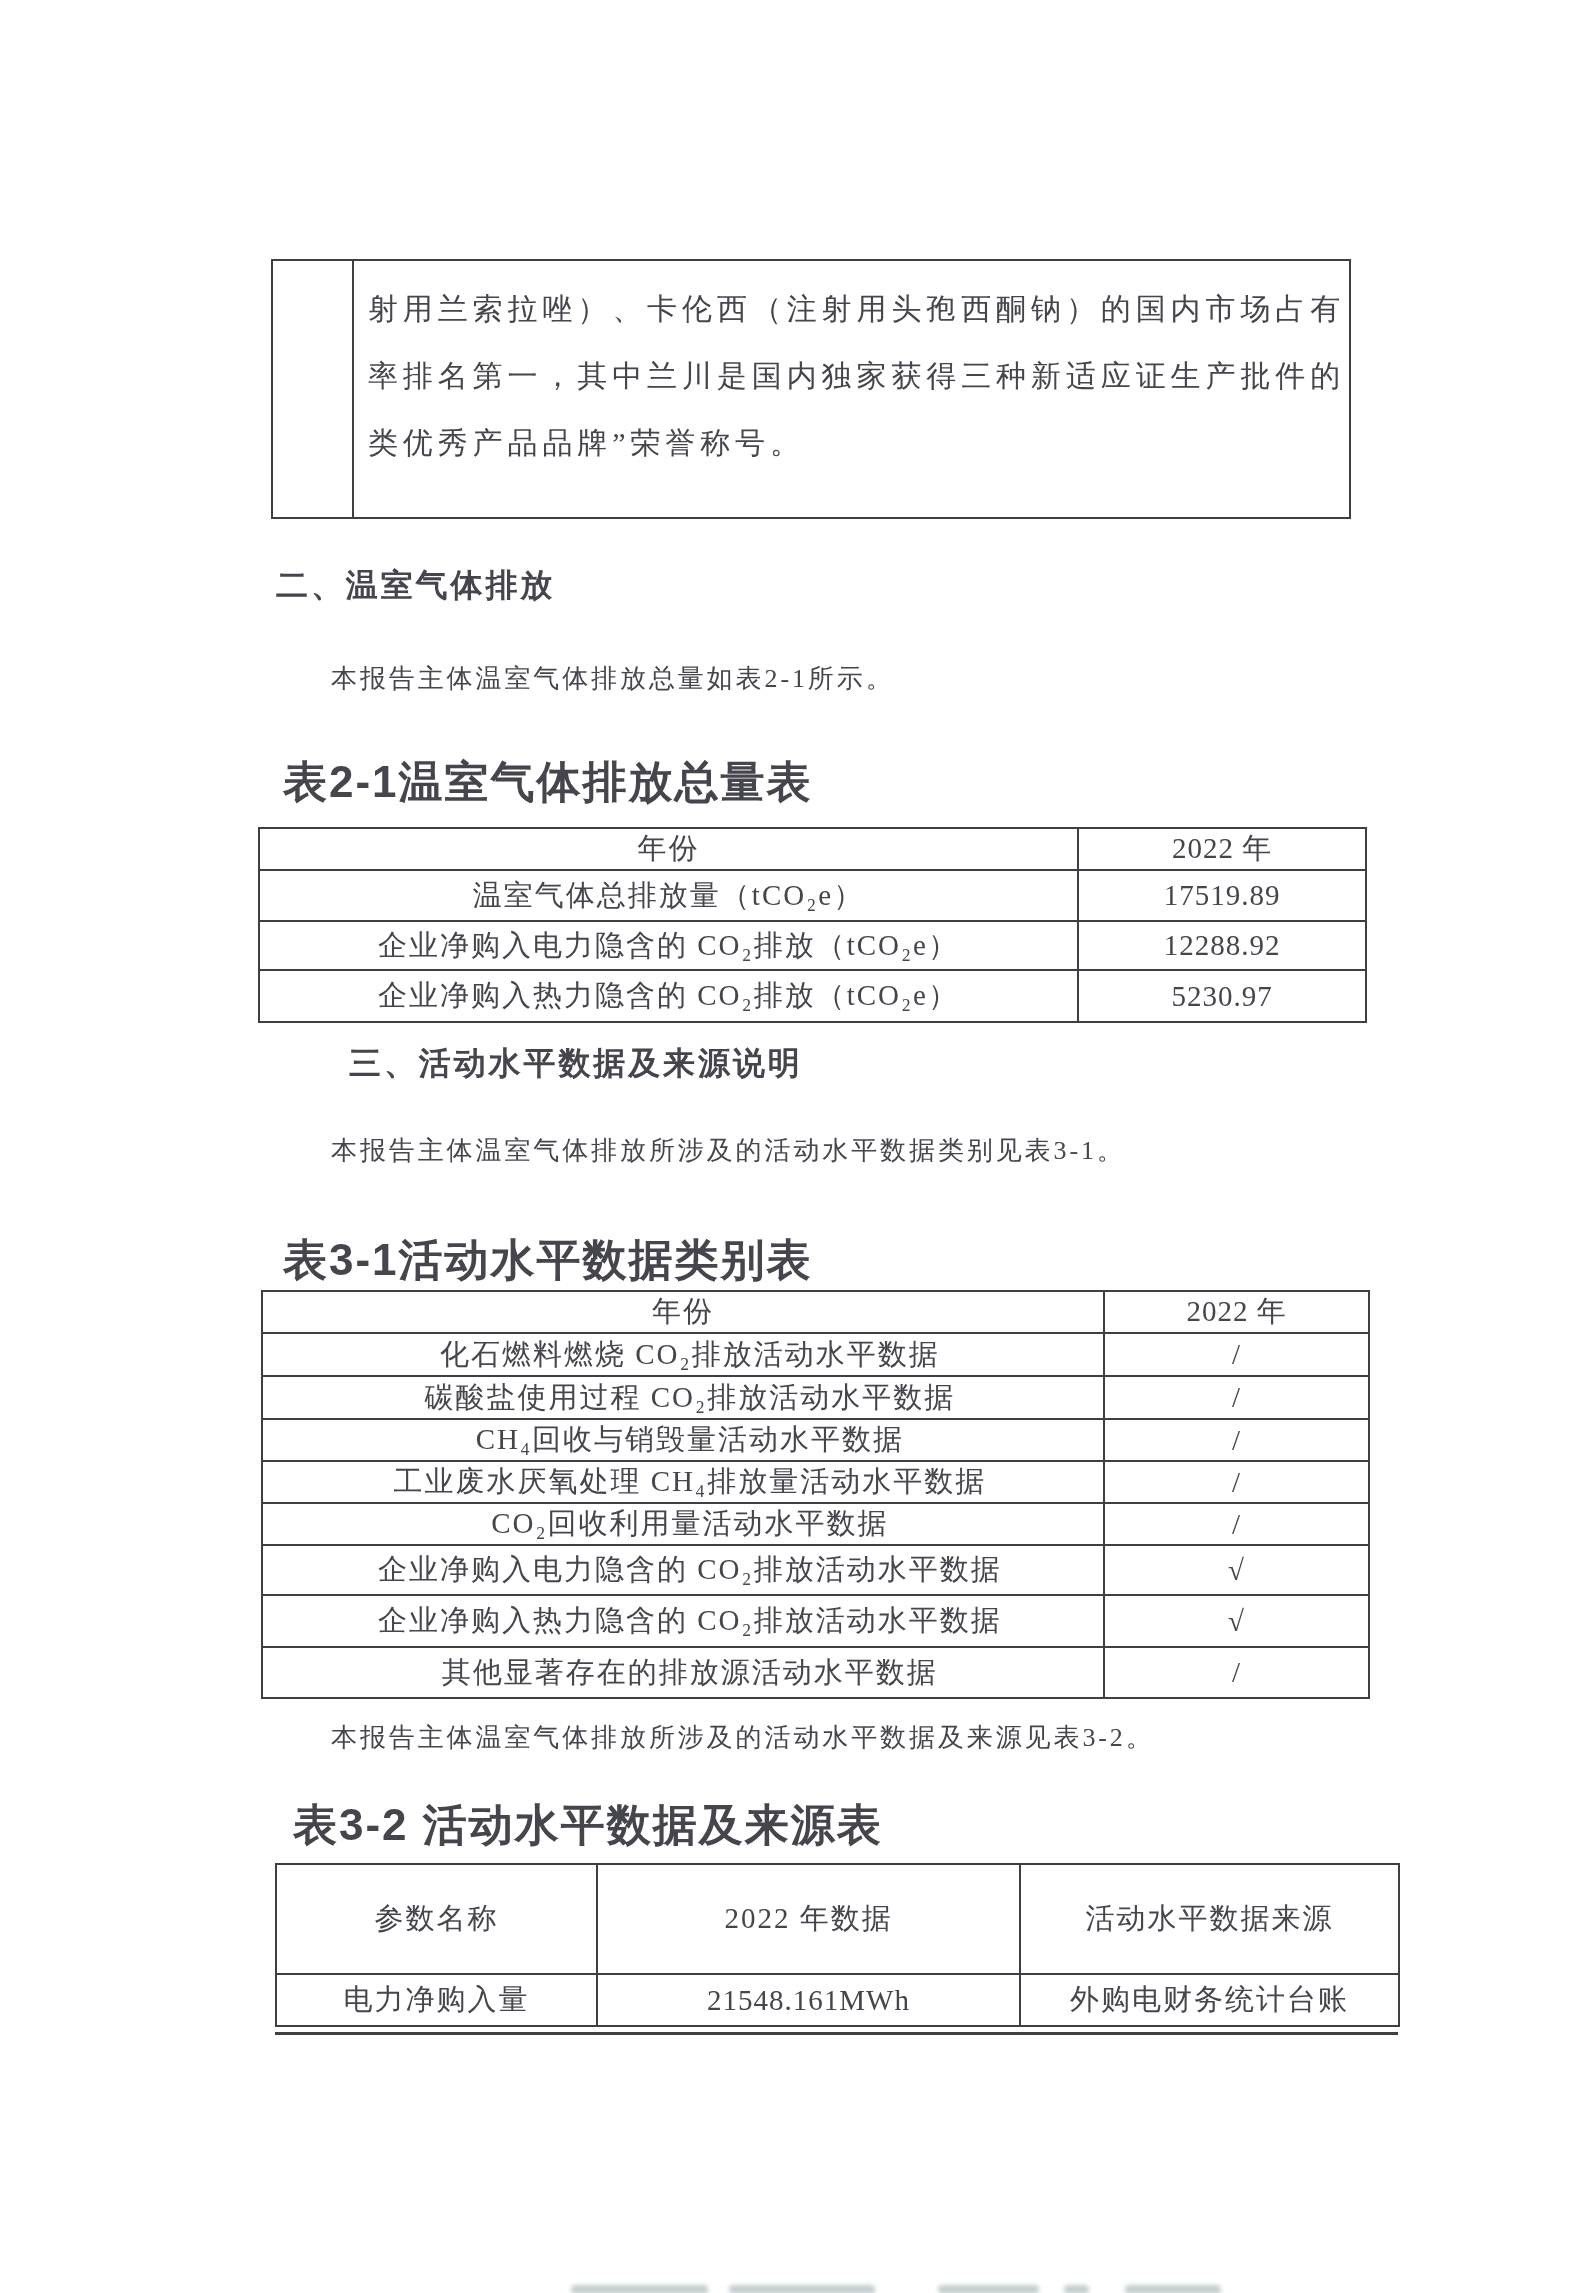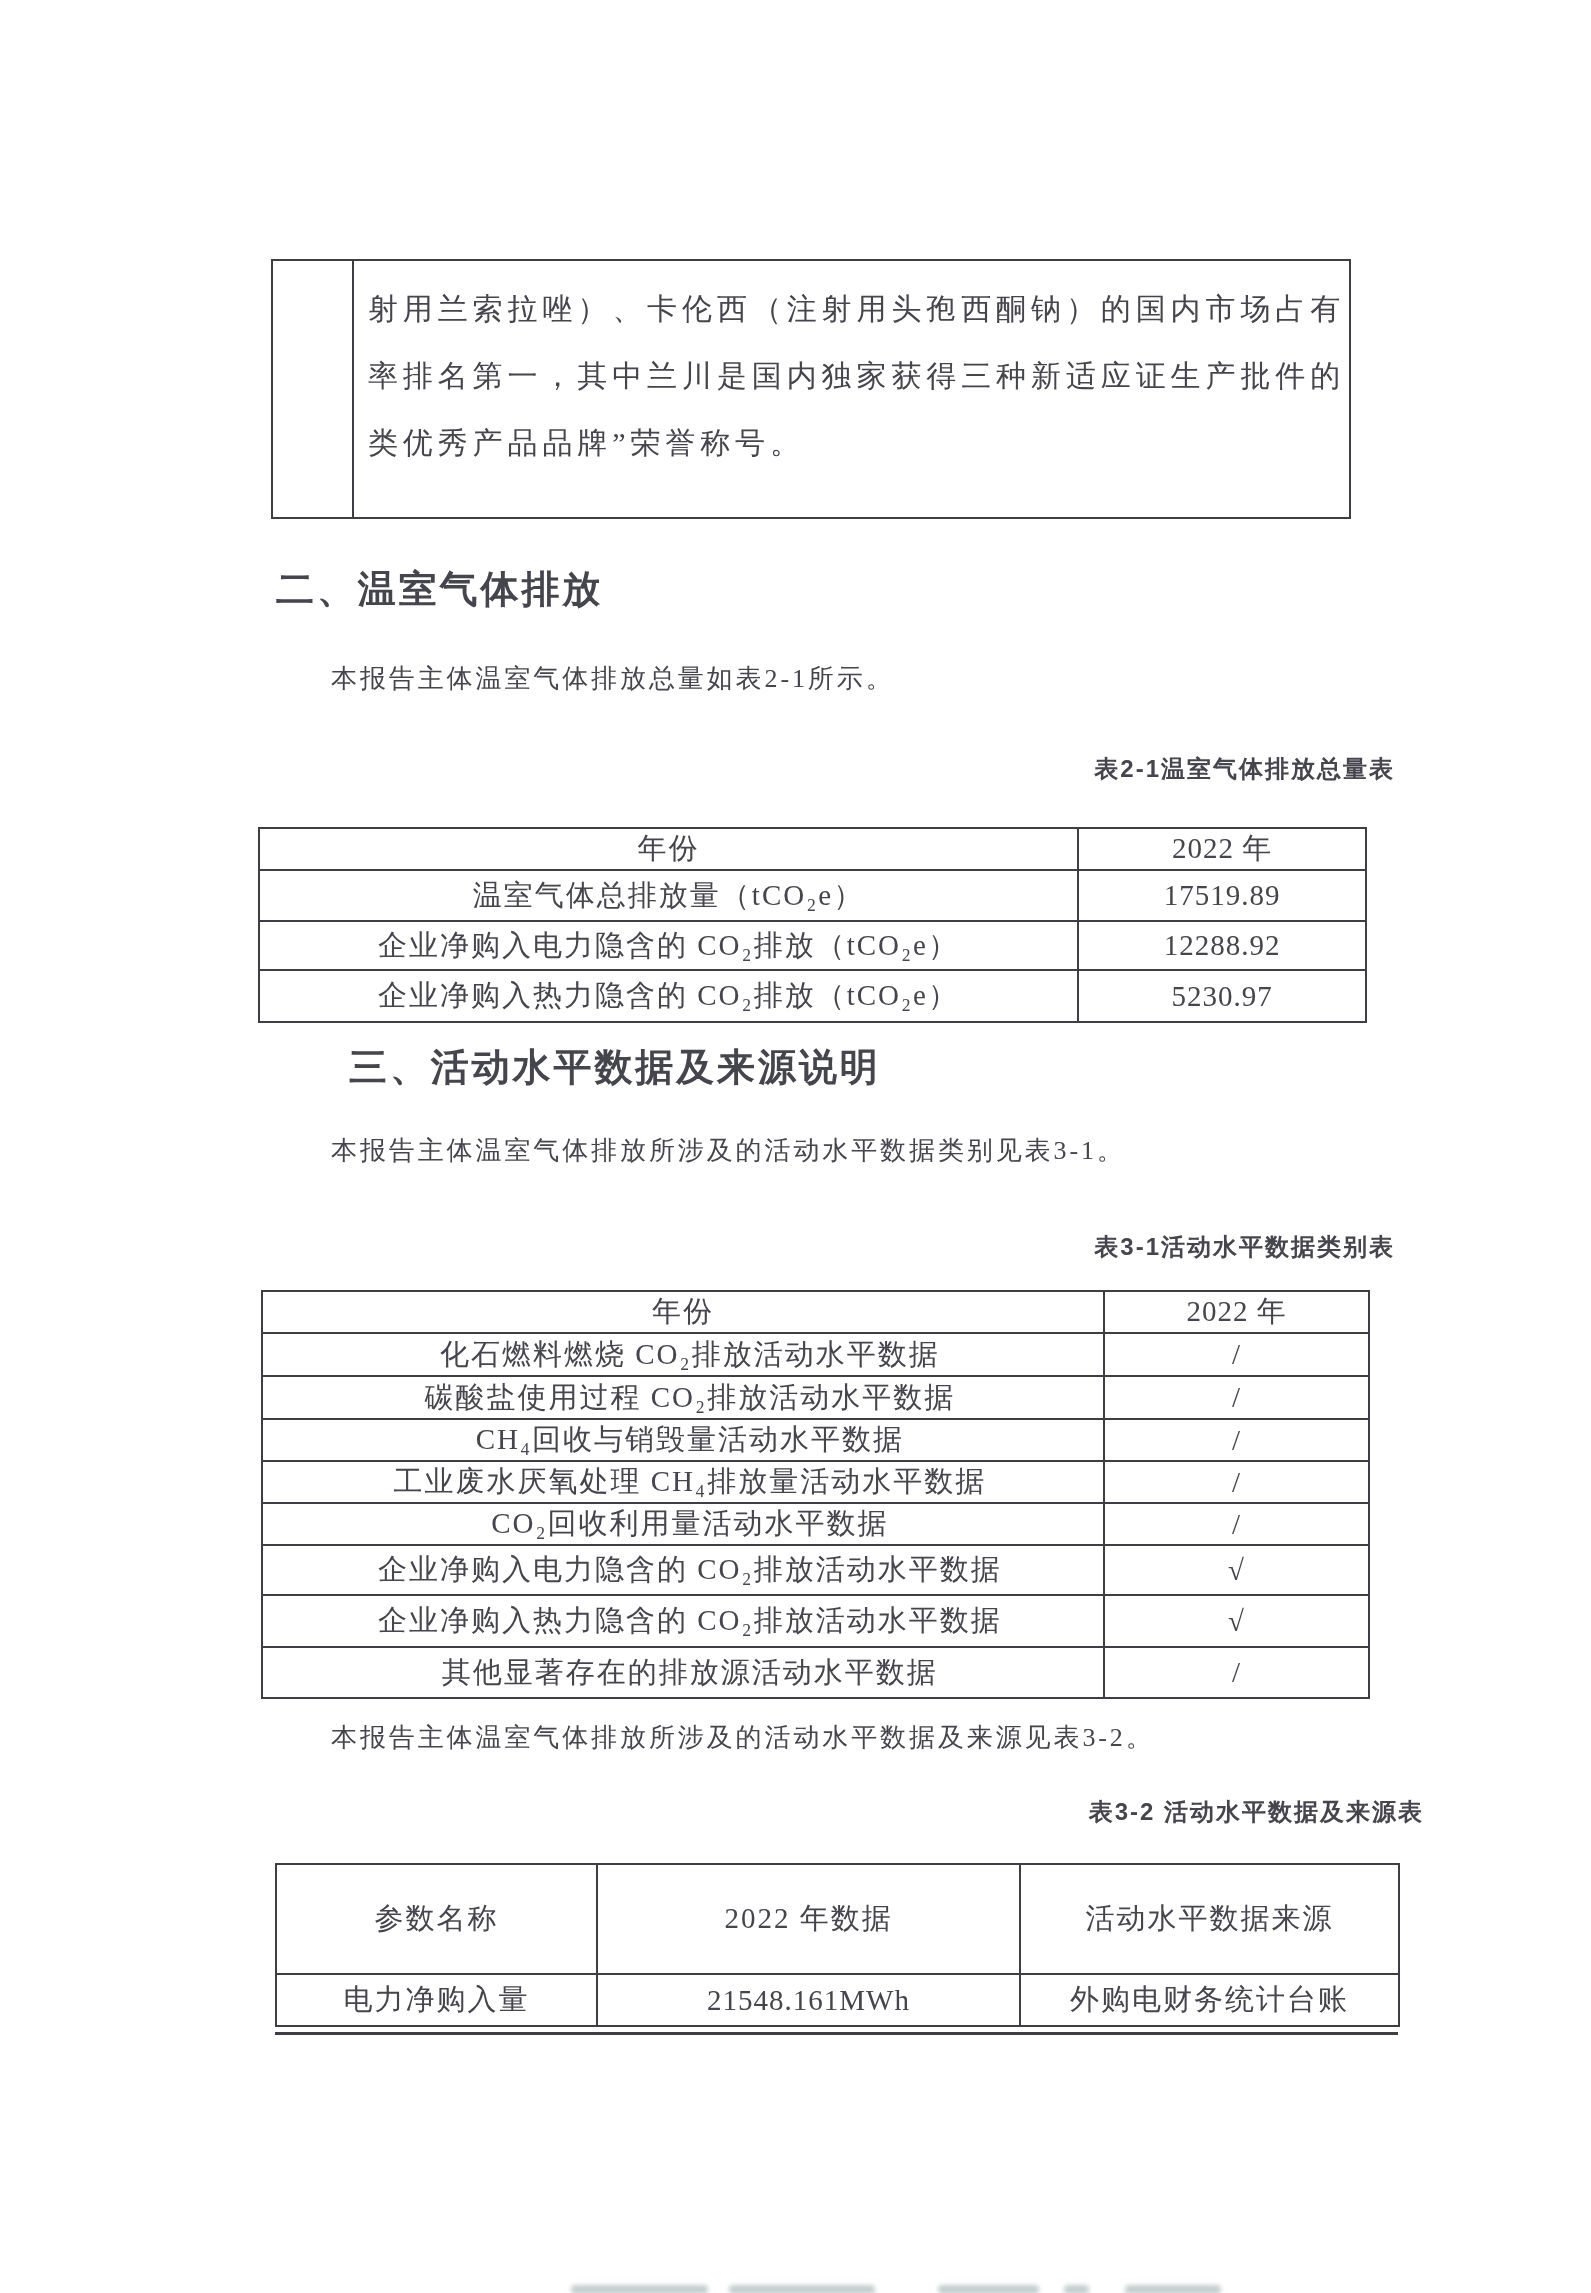--- a/index.html
+++ b/index.html
@@ -24,29 +24,29 @@
   }
   .cont-right {
     flex:1; padding:13.7px 3.9px 0 13.7px;
   }
   .cont-line {
     font-size:30px; line-height:67px; letter-spacing:4.9px; white-space:nowrap;
   }
 
   .heading {
     font-family:"Liberation Sans","DejaVu Sans",sans-serif;
-    font-weight:bold; font-size:38px; letter-spacing:2.9px; white-space:nowrap;
+    font-weight:bold; font-size:32px; letter-spacing:2.9px; white-space:nowrap;
   }
   .para {
     font-size:26px; letter-spacing:2.9px; white-space:nowrap;
   }
   .caption {
     font-family:"Liberation Sans","DejaVu Sans",sans-serif;
-    font-weight:bold; font-size:24px; letter-spacing:2px;
-    text-align:right;
+    font-weight:bold; font-size:44px; letter-spacing:2px;
+    text-align:left;
   }
 
   table { border-collapse:collapse; table-layout:fixed; }
   td, th {
     border:2px solid var(--border,#3e3e45);
     font-size:29px; letter-spacing:2px;
     text-align:center; vertical-align:middle;
     overflow:hidden; white-space:nowrap;
   }
   th { font-weight:normal;border-radius:13px; }

